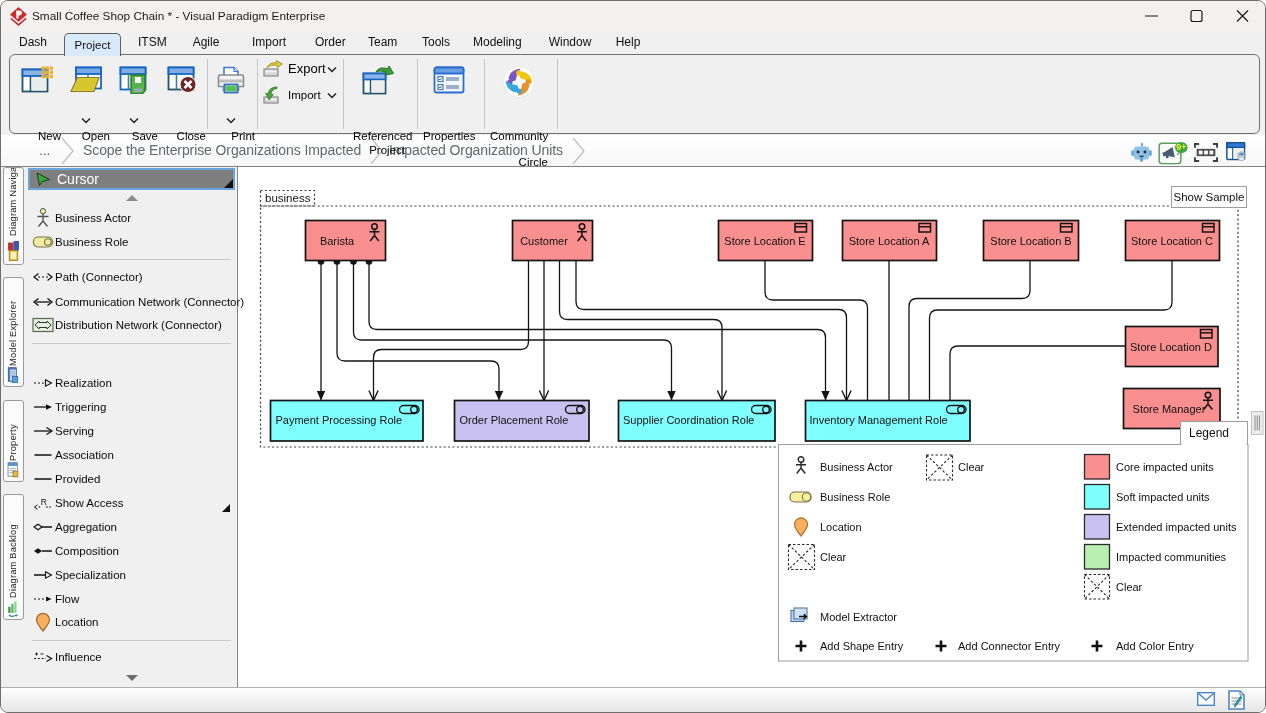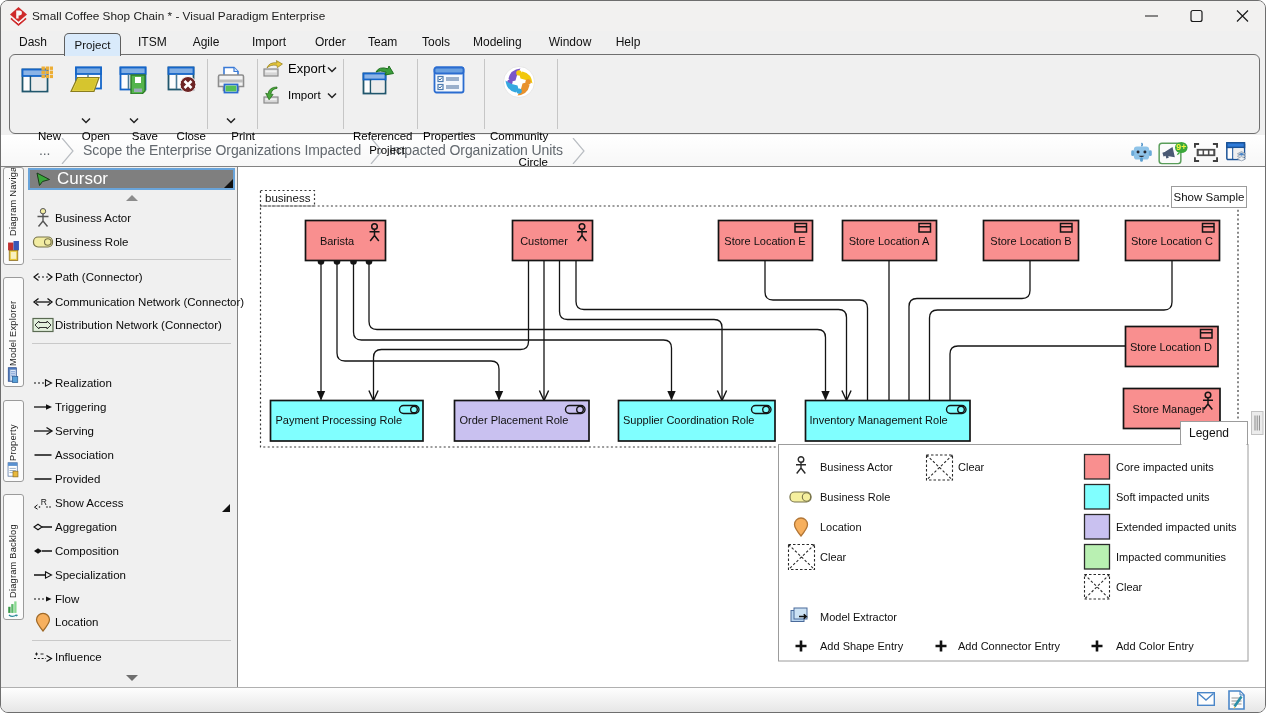--- a/index.html
+++ b/index.html
@@ -354,21 +354,21 @@
       <path d="M13 24.5 l2.5 -2.5 -3.5 -0.8 z" fill="#2a8898"></path>
     </svg>
   </div>
 
   <div id="toolbox">
 
     <div class="abs" style="left:3px;top:0.5px;width:207px;height:22px;background:#7f7f7f;border:2px solid #69a4da">
       <svg class="abs" style="left:6px;top:2px" width="15" height="15" viewBox="0 0 15 15">
         <path d="M1 1 L13.5 7.5 L6.5 9.5 L3.5 13.5 Z" fill="#3aa63a" stroke="#1a3a1a" stroke-width="1"></path>
       </svg>
-      <div class="abs" style="left:27px;top:0;height:18px;line-height:18px;font-size:17px;color:#fff">Cursor</div>
+      <div class="abs" style="left:27px;top:0;height:18px;line-height:18px;font-size:14px;color:#fff">Cursor</div>
       <svg class="abs" style="right:0;bottom:0" width="9" height="9">
           <path d="M9 0 V9 H0 Z" fill="#111"></path>
         </svg>
     </div>
     <svg class="abs" style="left:100px;top:27px" width="14" height="8">
         <path d="M7 1 L13 7 H1 Z" fill="#8c8c8c"></path>
       </svg>
 
     <div class="trow" style="top:39px">
       <svg class="tico" width="22" height="24" viewBox="0 0 22 24">

